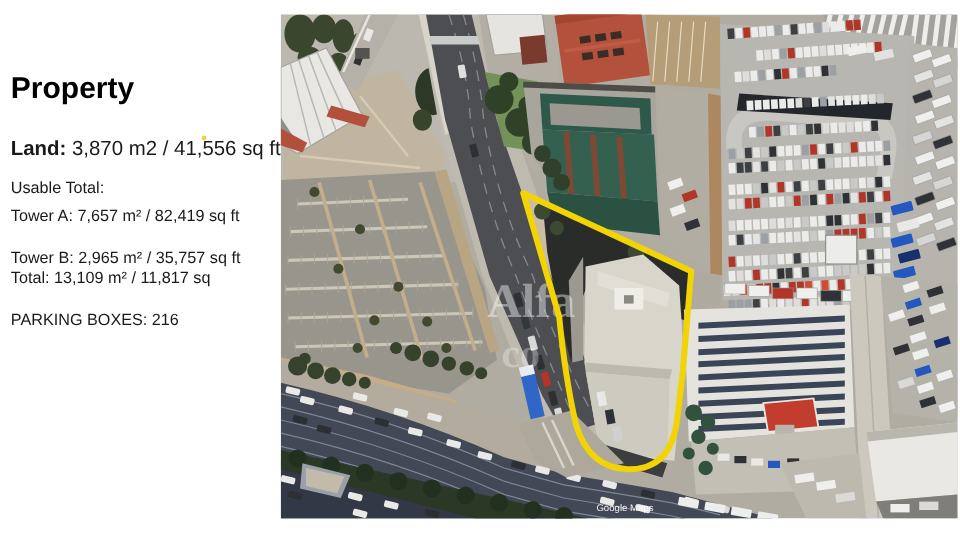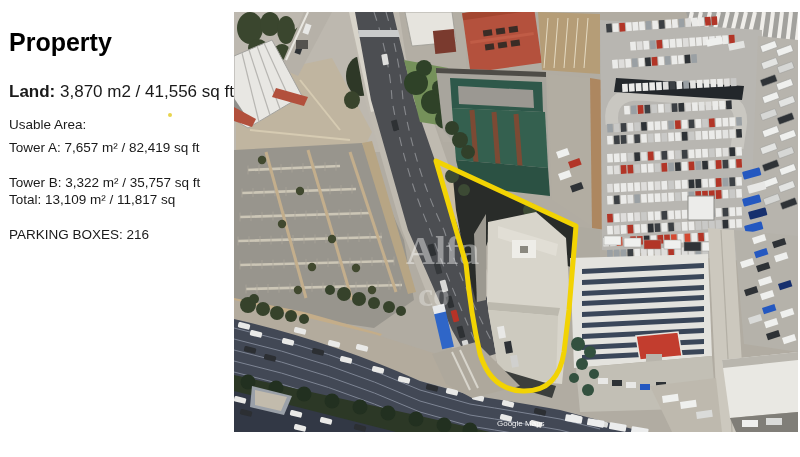--- a/index.html
+++ b/index.html
@@ -1,34 +1,34 @@
 <!DOCTYPE html>
 <html><head>
 <meta charset="utf-8">
 <style>
   html,body { margin:0; padding:0; width:800px; height:457px; background:#ffffff;
     font-family:"Liberation Sans", sans-serif; }
   .page { position:relative; width:800px; height:457px; overflow:hidden; }
-  .txt { position:absolute; left:9px; color:#1a1a1a; }
+  .txt { position:absolute; left:9px; color:#1a1a1a;margin-top:32px; }
 </style>
 </head>
 <body>
 <div class="page">
 
   <div class="txt" style="top:28px; font-size:25px; font-weight:bold; color:#000;">Property</div>
 
   <div class="txt" style="top:82px; font-size:17px;"><b>Land:</b> 3,870 m2 / 41,556 sq ft</div>
 
-  <div class="txt" style="top:117px; font-size:13.5px;">Usable Area:</div>
+  <div class="txt" style="top:117px; font-size:13.5px;">Usable Total:</div>
 
   <div style="position:absolute; left:168px; top:113px; width:4px; height:4px; background:#e8d44c; border-radius:2px;"></div>
 
   <div class="txt" style="top:140px; font-size:13.5px;">Tower A: 7,657 m² / 82,419 sq ft</div>
 
-  <div class="txt" style="top:175px; font-size:13.5px;">Tower B: 3,322 m² / 35,757 sq ft</div>
+  <div class="txt" style="top:175px; font-size:13.5px;">Tower B: 2,965 m² / 35,757 sq ft</div>
 
   <div class="txt" style="top:192px; font-size:13.5px;">Total: 13,109 m² / 11,817 sq</div>
 
   <div class="txt" style="top:227px; font-size:13.5px;">PARKING BOXES: 216</div>
 
   <svg style="position:absolute; left:234px; top:12px; filter:blur(0.4px);" width="564" height="420" viewBox="234 12 564 420">
 
 <rect x="234" y="12" width="564" height="420" fill="#b1aca2"></rect>
 
 <polygon points="234,12 420,12 420,152 234,152" fill="#bdb8af"></polygon>

